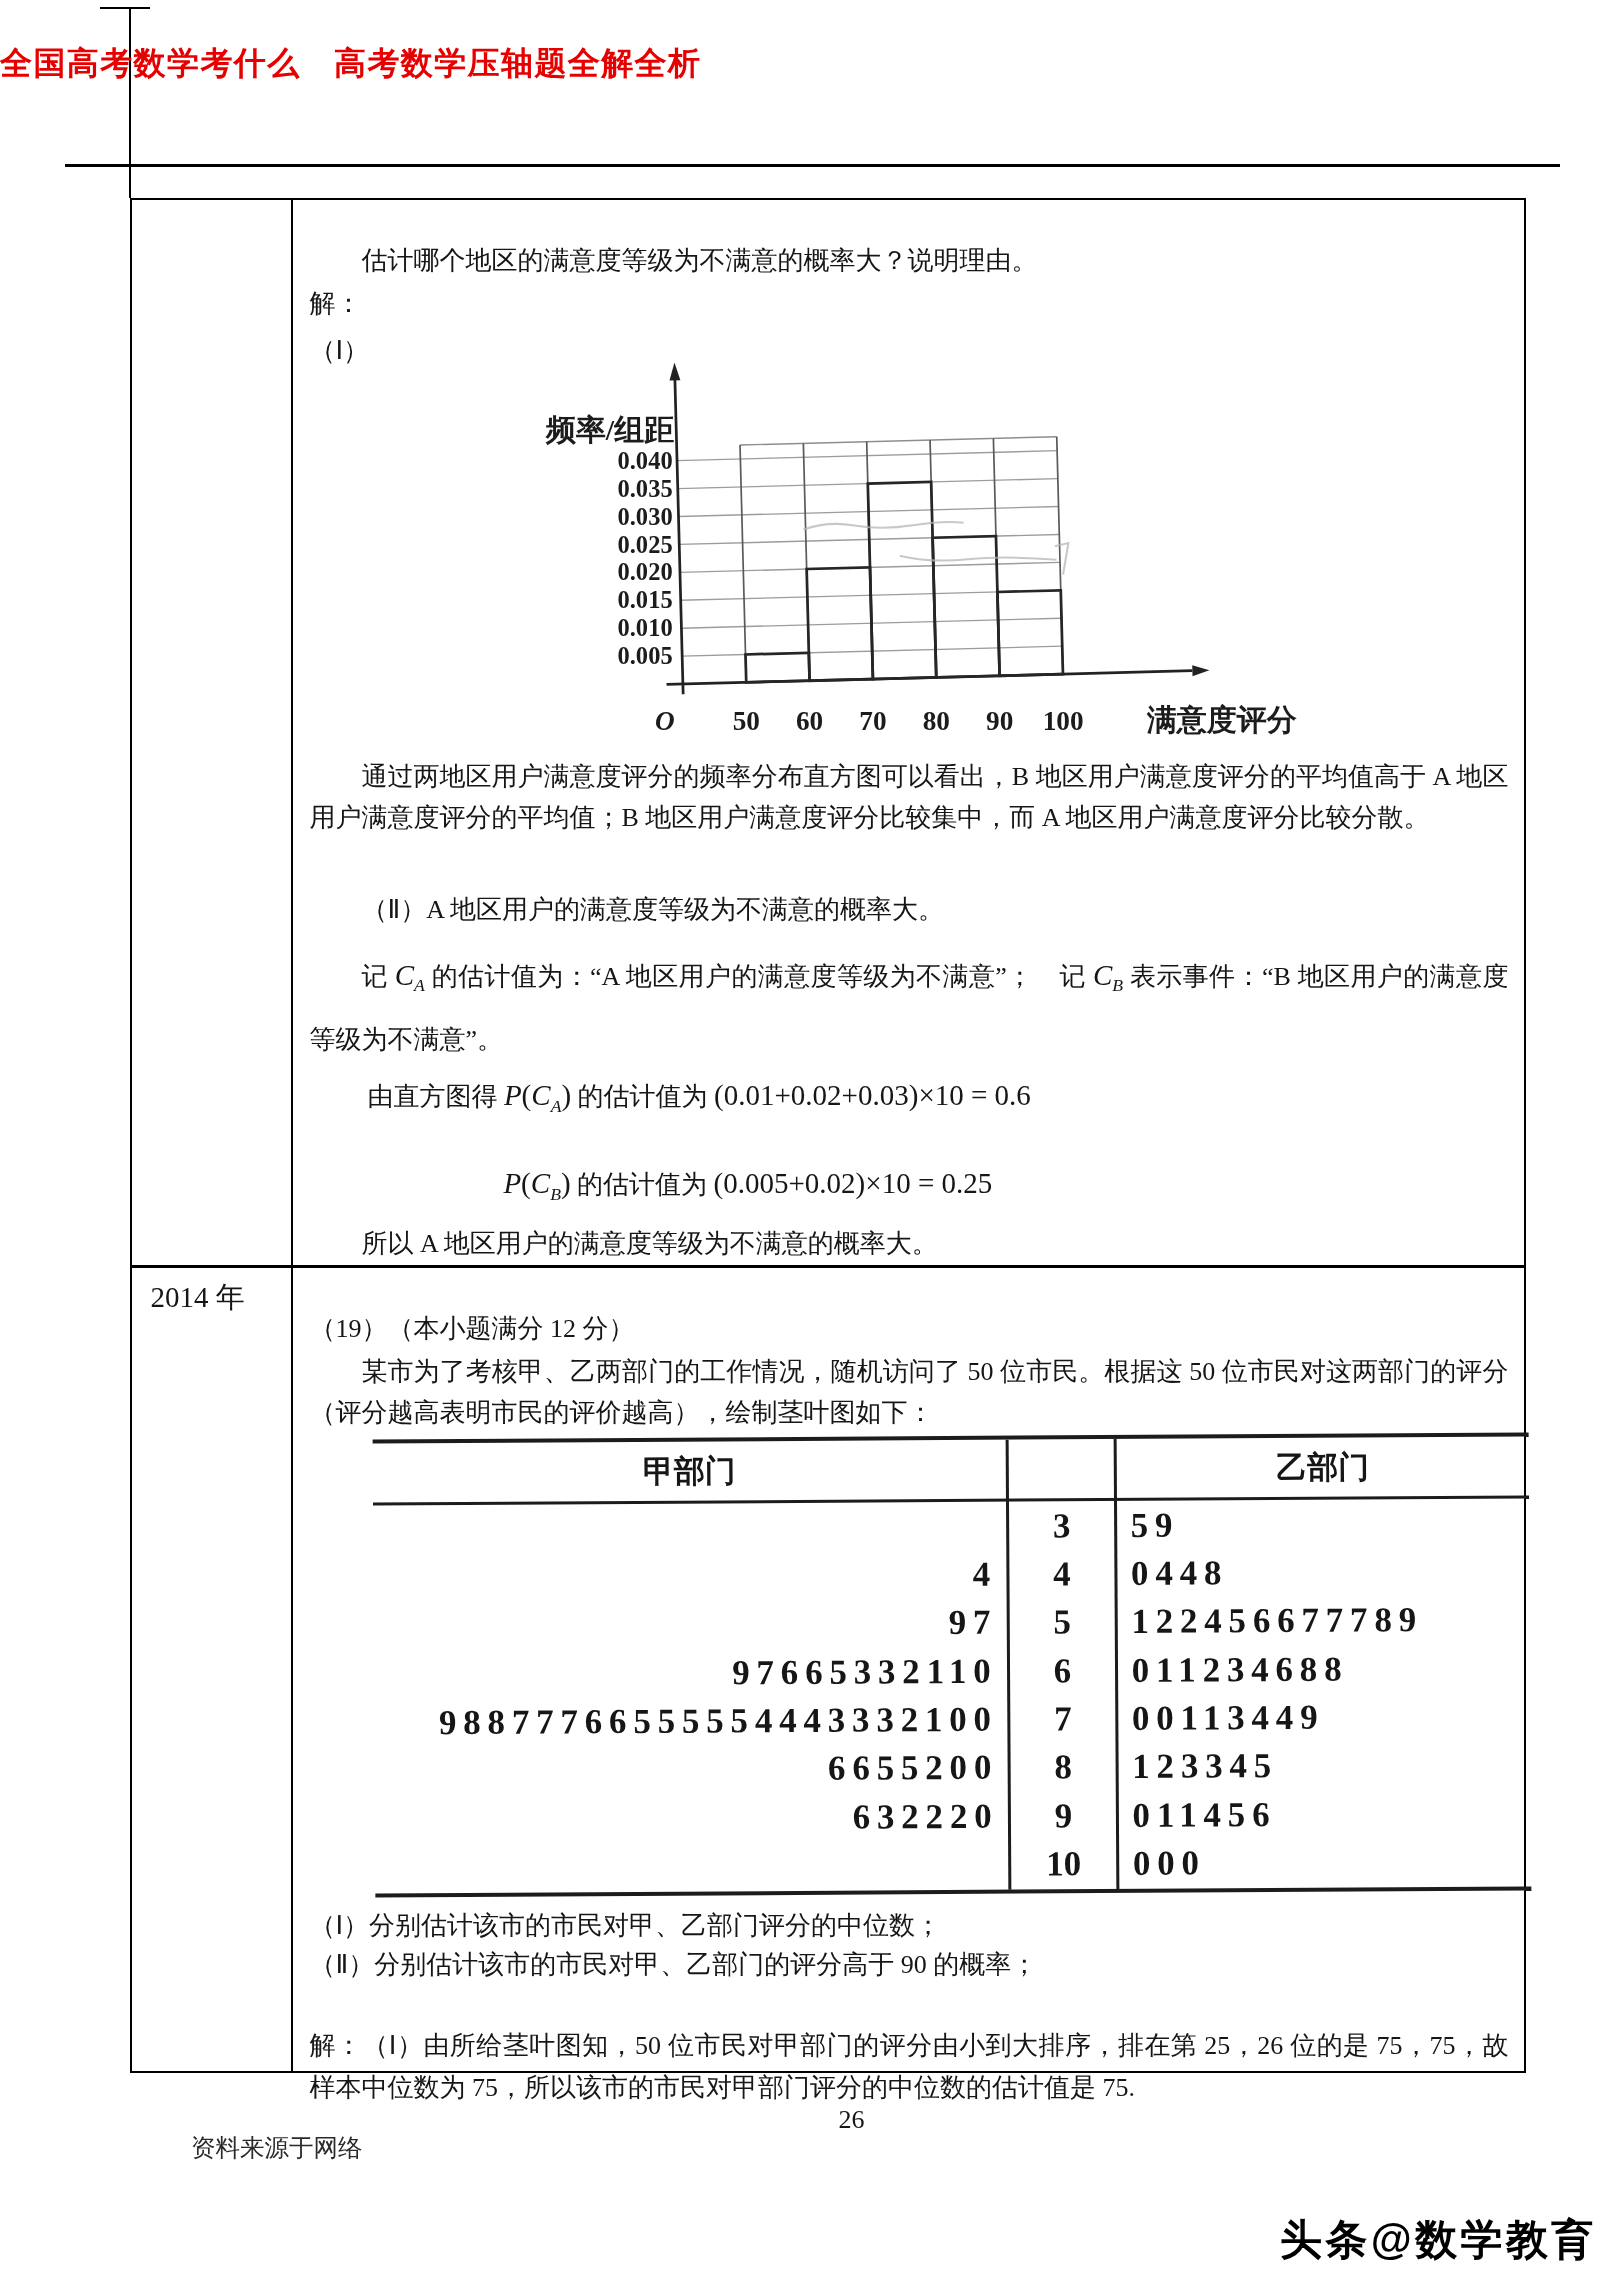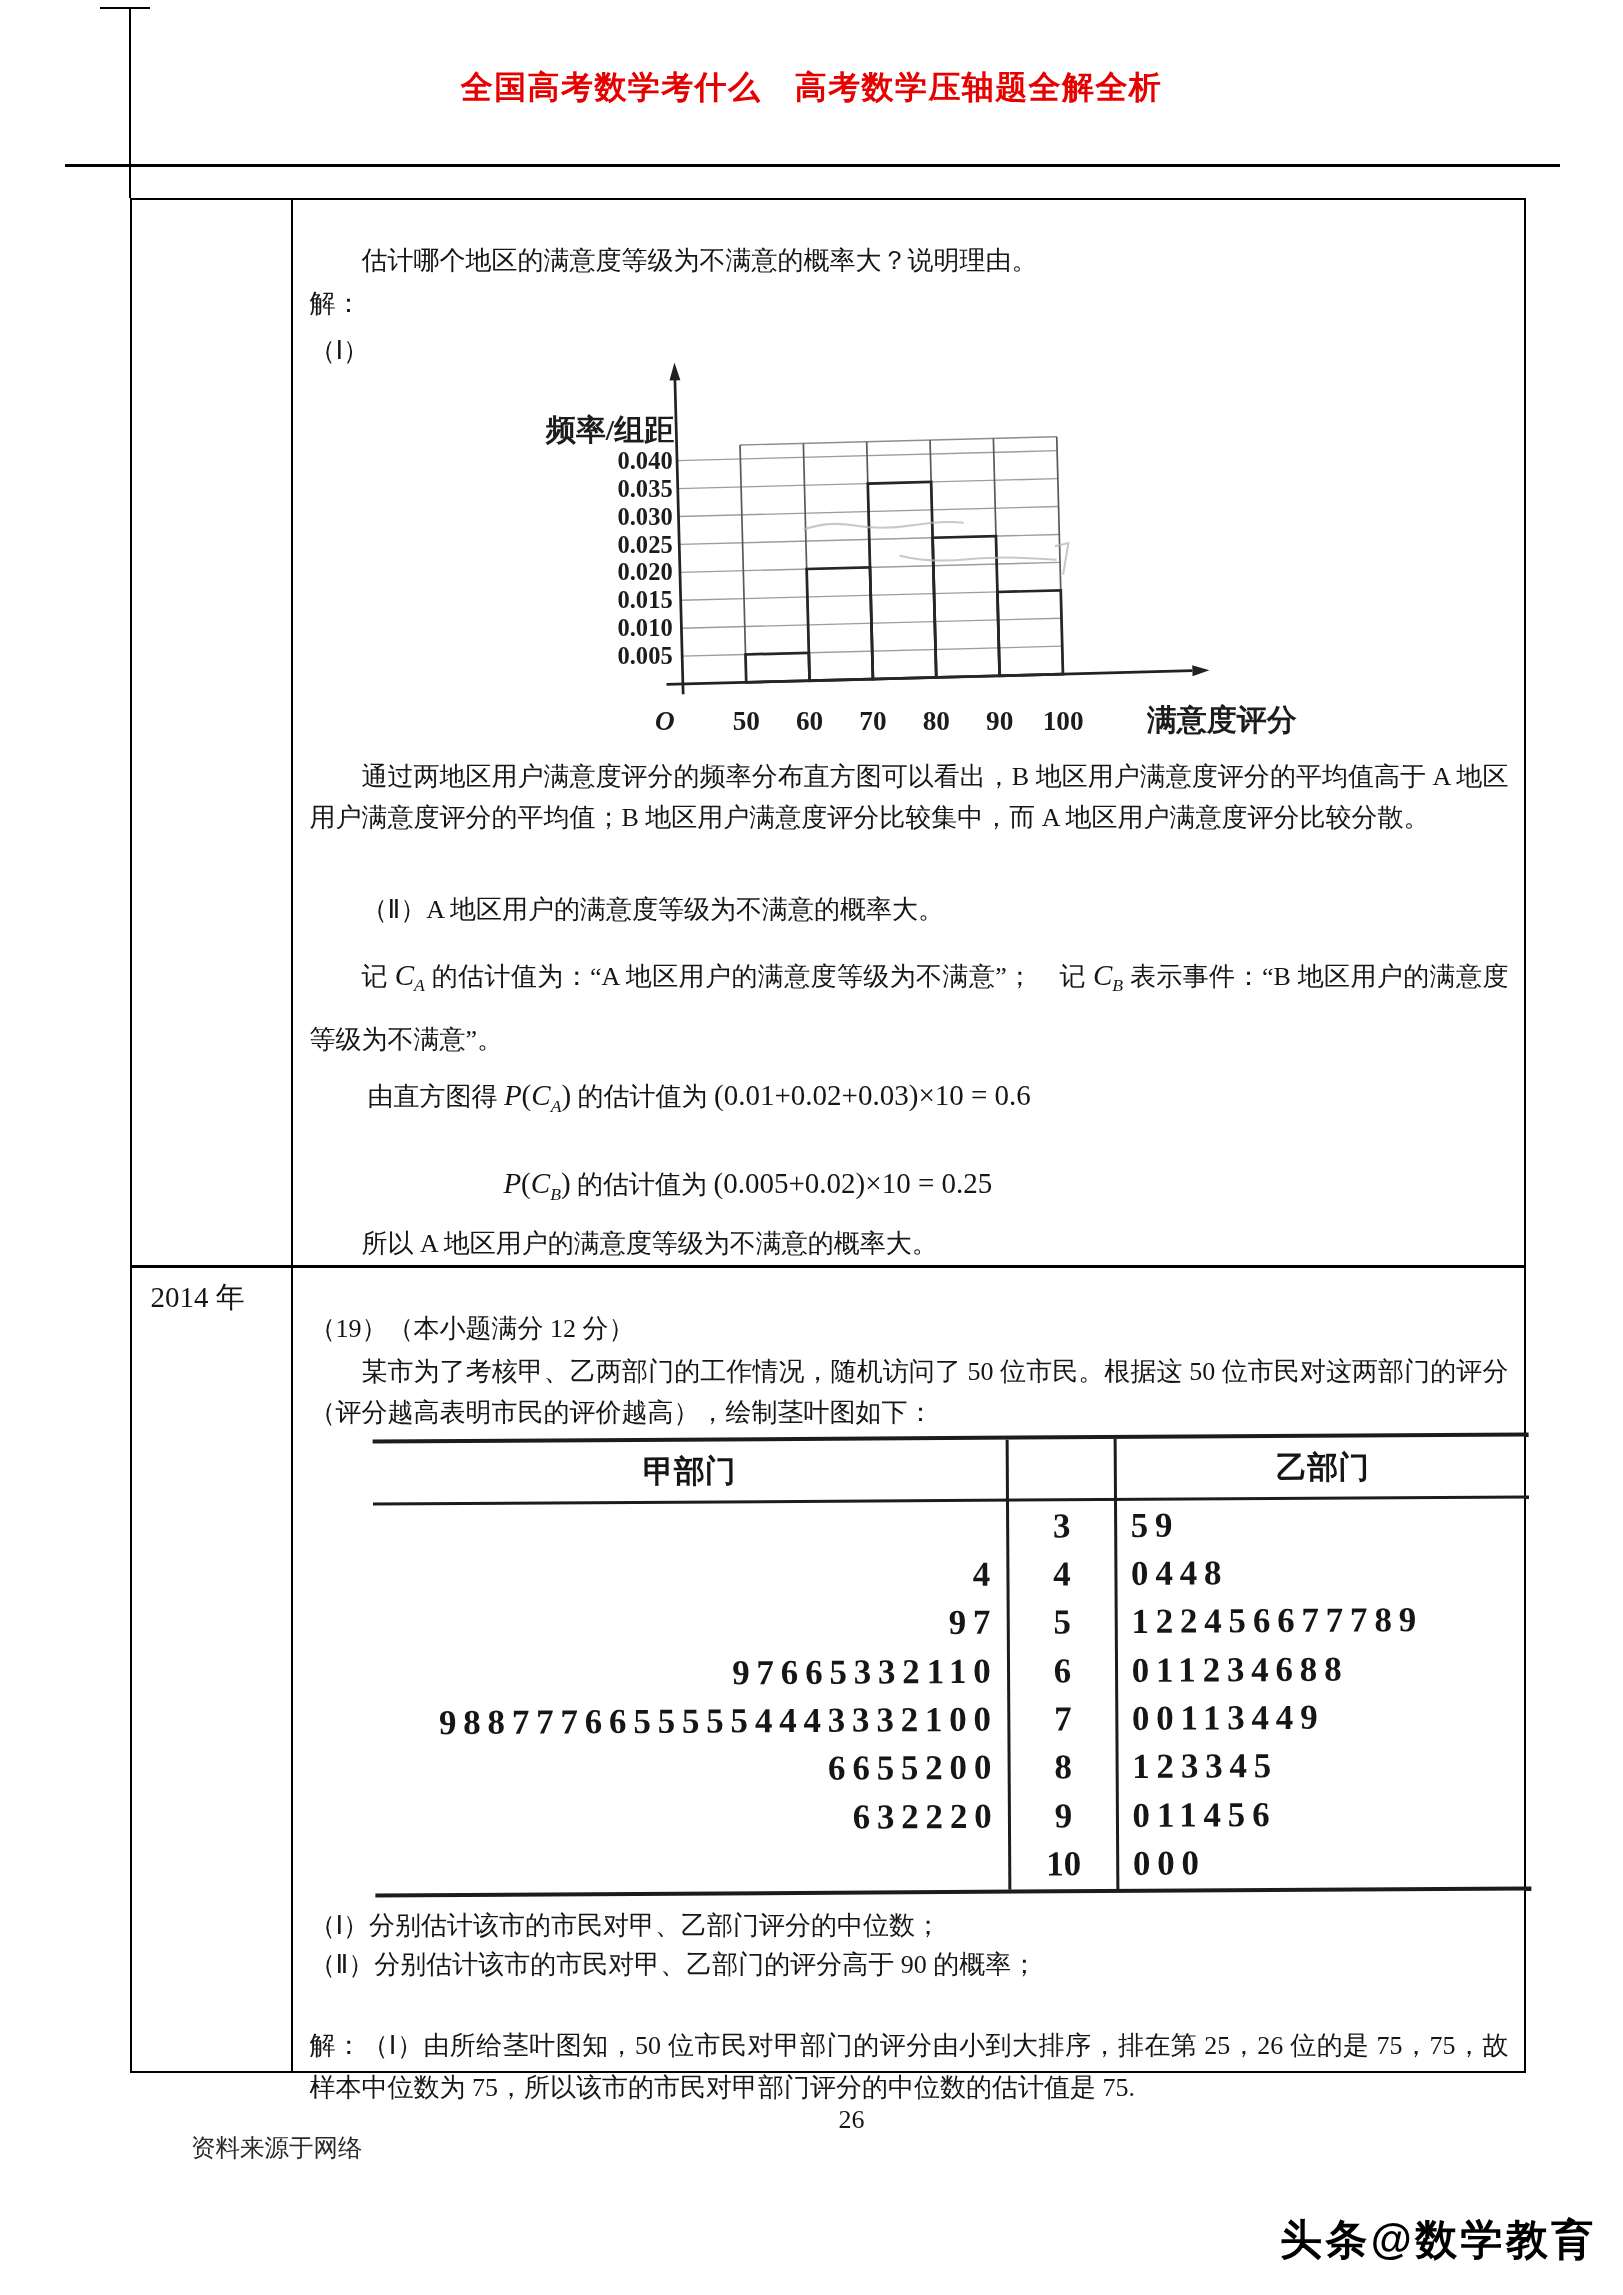--- a/index.html
+++ b/index.html
@@ -1,22 +1,22 @@
 <!DOCTYPE html>
 <html style="font-size:11px"><head>
 <meta charset="utf-8">
 <style>
   html,body{margin:0;padding:0;background:#ffffff;}
   #page{position:relative;width:1623px;height:2295px;background:#ffffff;overflow:hidden;
         font-family:"Liberation Serif",serif;color:#161616;}
   .abs{position:absolute;}
 
   
-  #title{top:42px;left:0;width:100%;text-align:center;font-size:32px;font-weight:700;
-         color:#e60000;letter-spacing:1.4px;margin-top:24px;}
+  #title{top:42px;left:0;width:100%;font-size:32px;font-weight:700;
+         color:#e60000;letter-spacing:1.4px;}
   #title-rule{top:164px;left:65px;width:1495px;height:2.7px;background:#000;}
   #corner-v{top:6.8px;left:129px;width:2px;height:191px;background:#000;}
   #corner-h{top:6.8px;left:100px;width:50px;height:2px;background:#000;}
 
   
   #soltable{top:198px;left:130px;width:1396px;height:1875px;border:2px solid #000;box-sizing:border-box;}
   #col-divider{top:0;left:159px;width:2px;height:100%;background:#000;}
   #row-divider{top:1065px;left:0;width:100%;height:2.7px;background:#000;}
   .yearcell{left:0;width:161px;}
   .contentcell{left:161px;right:0;}

